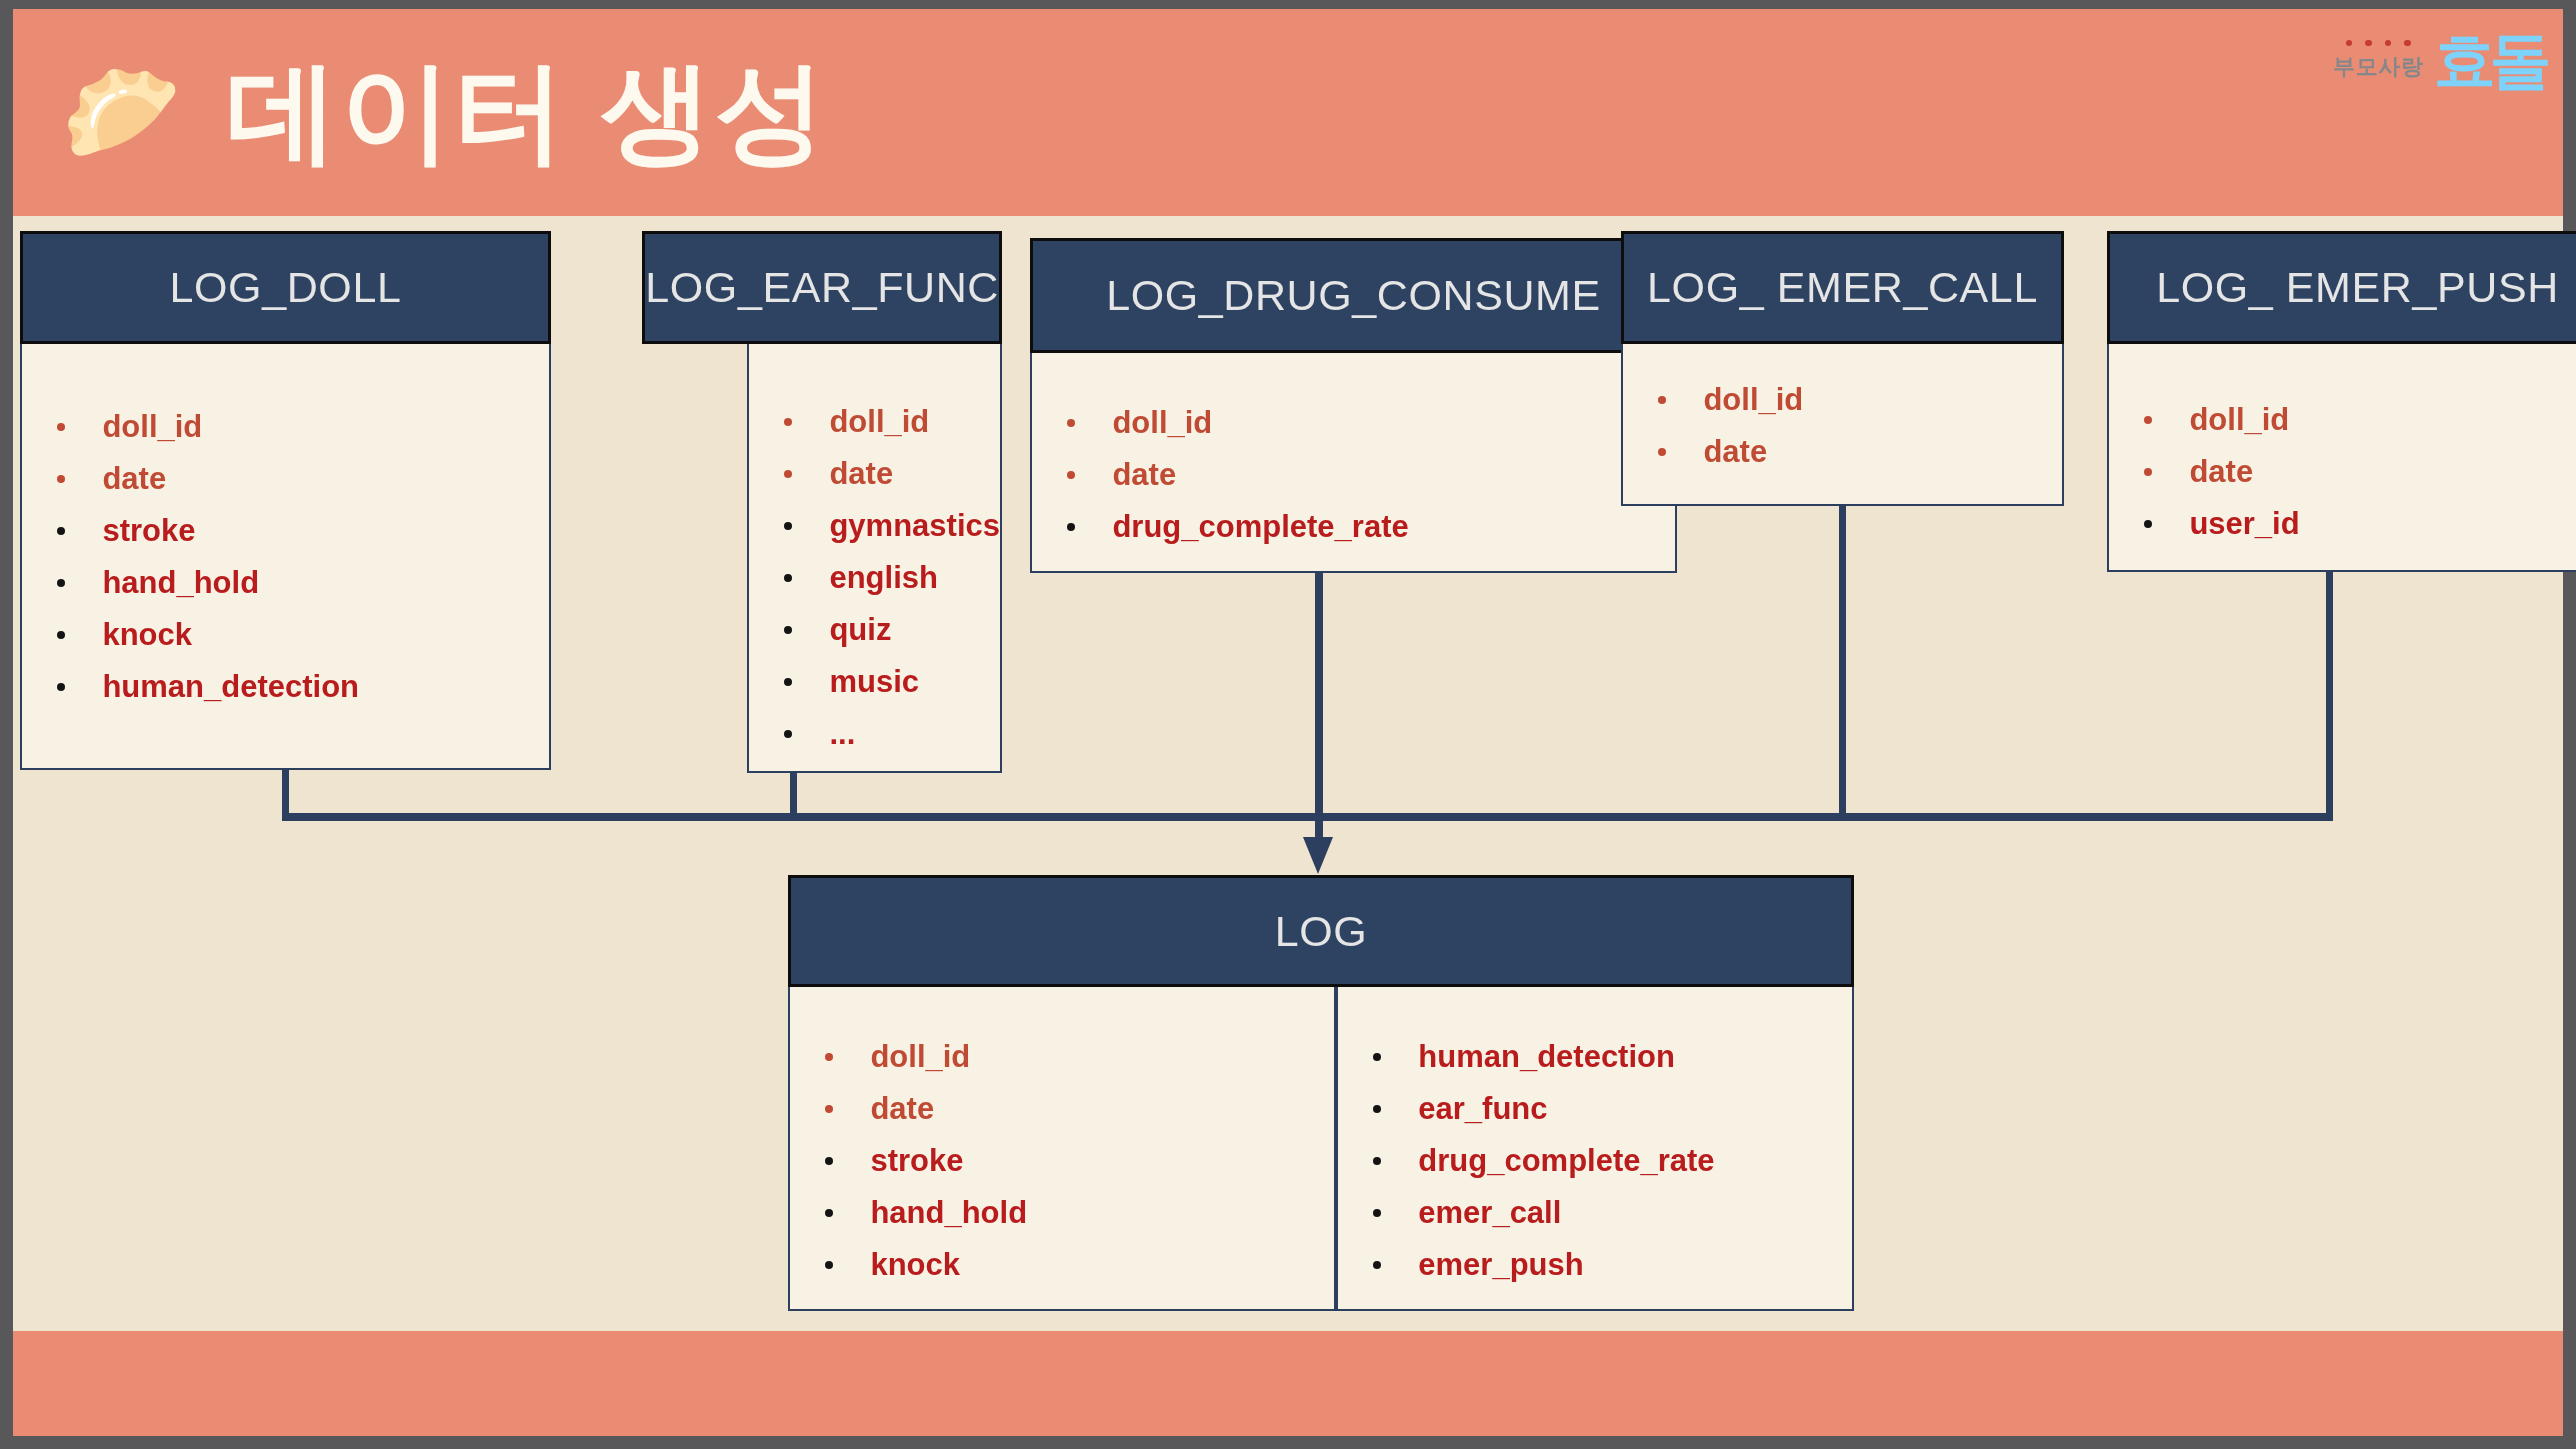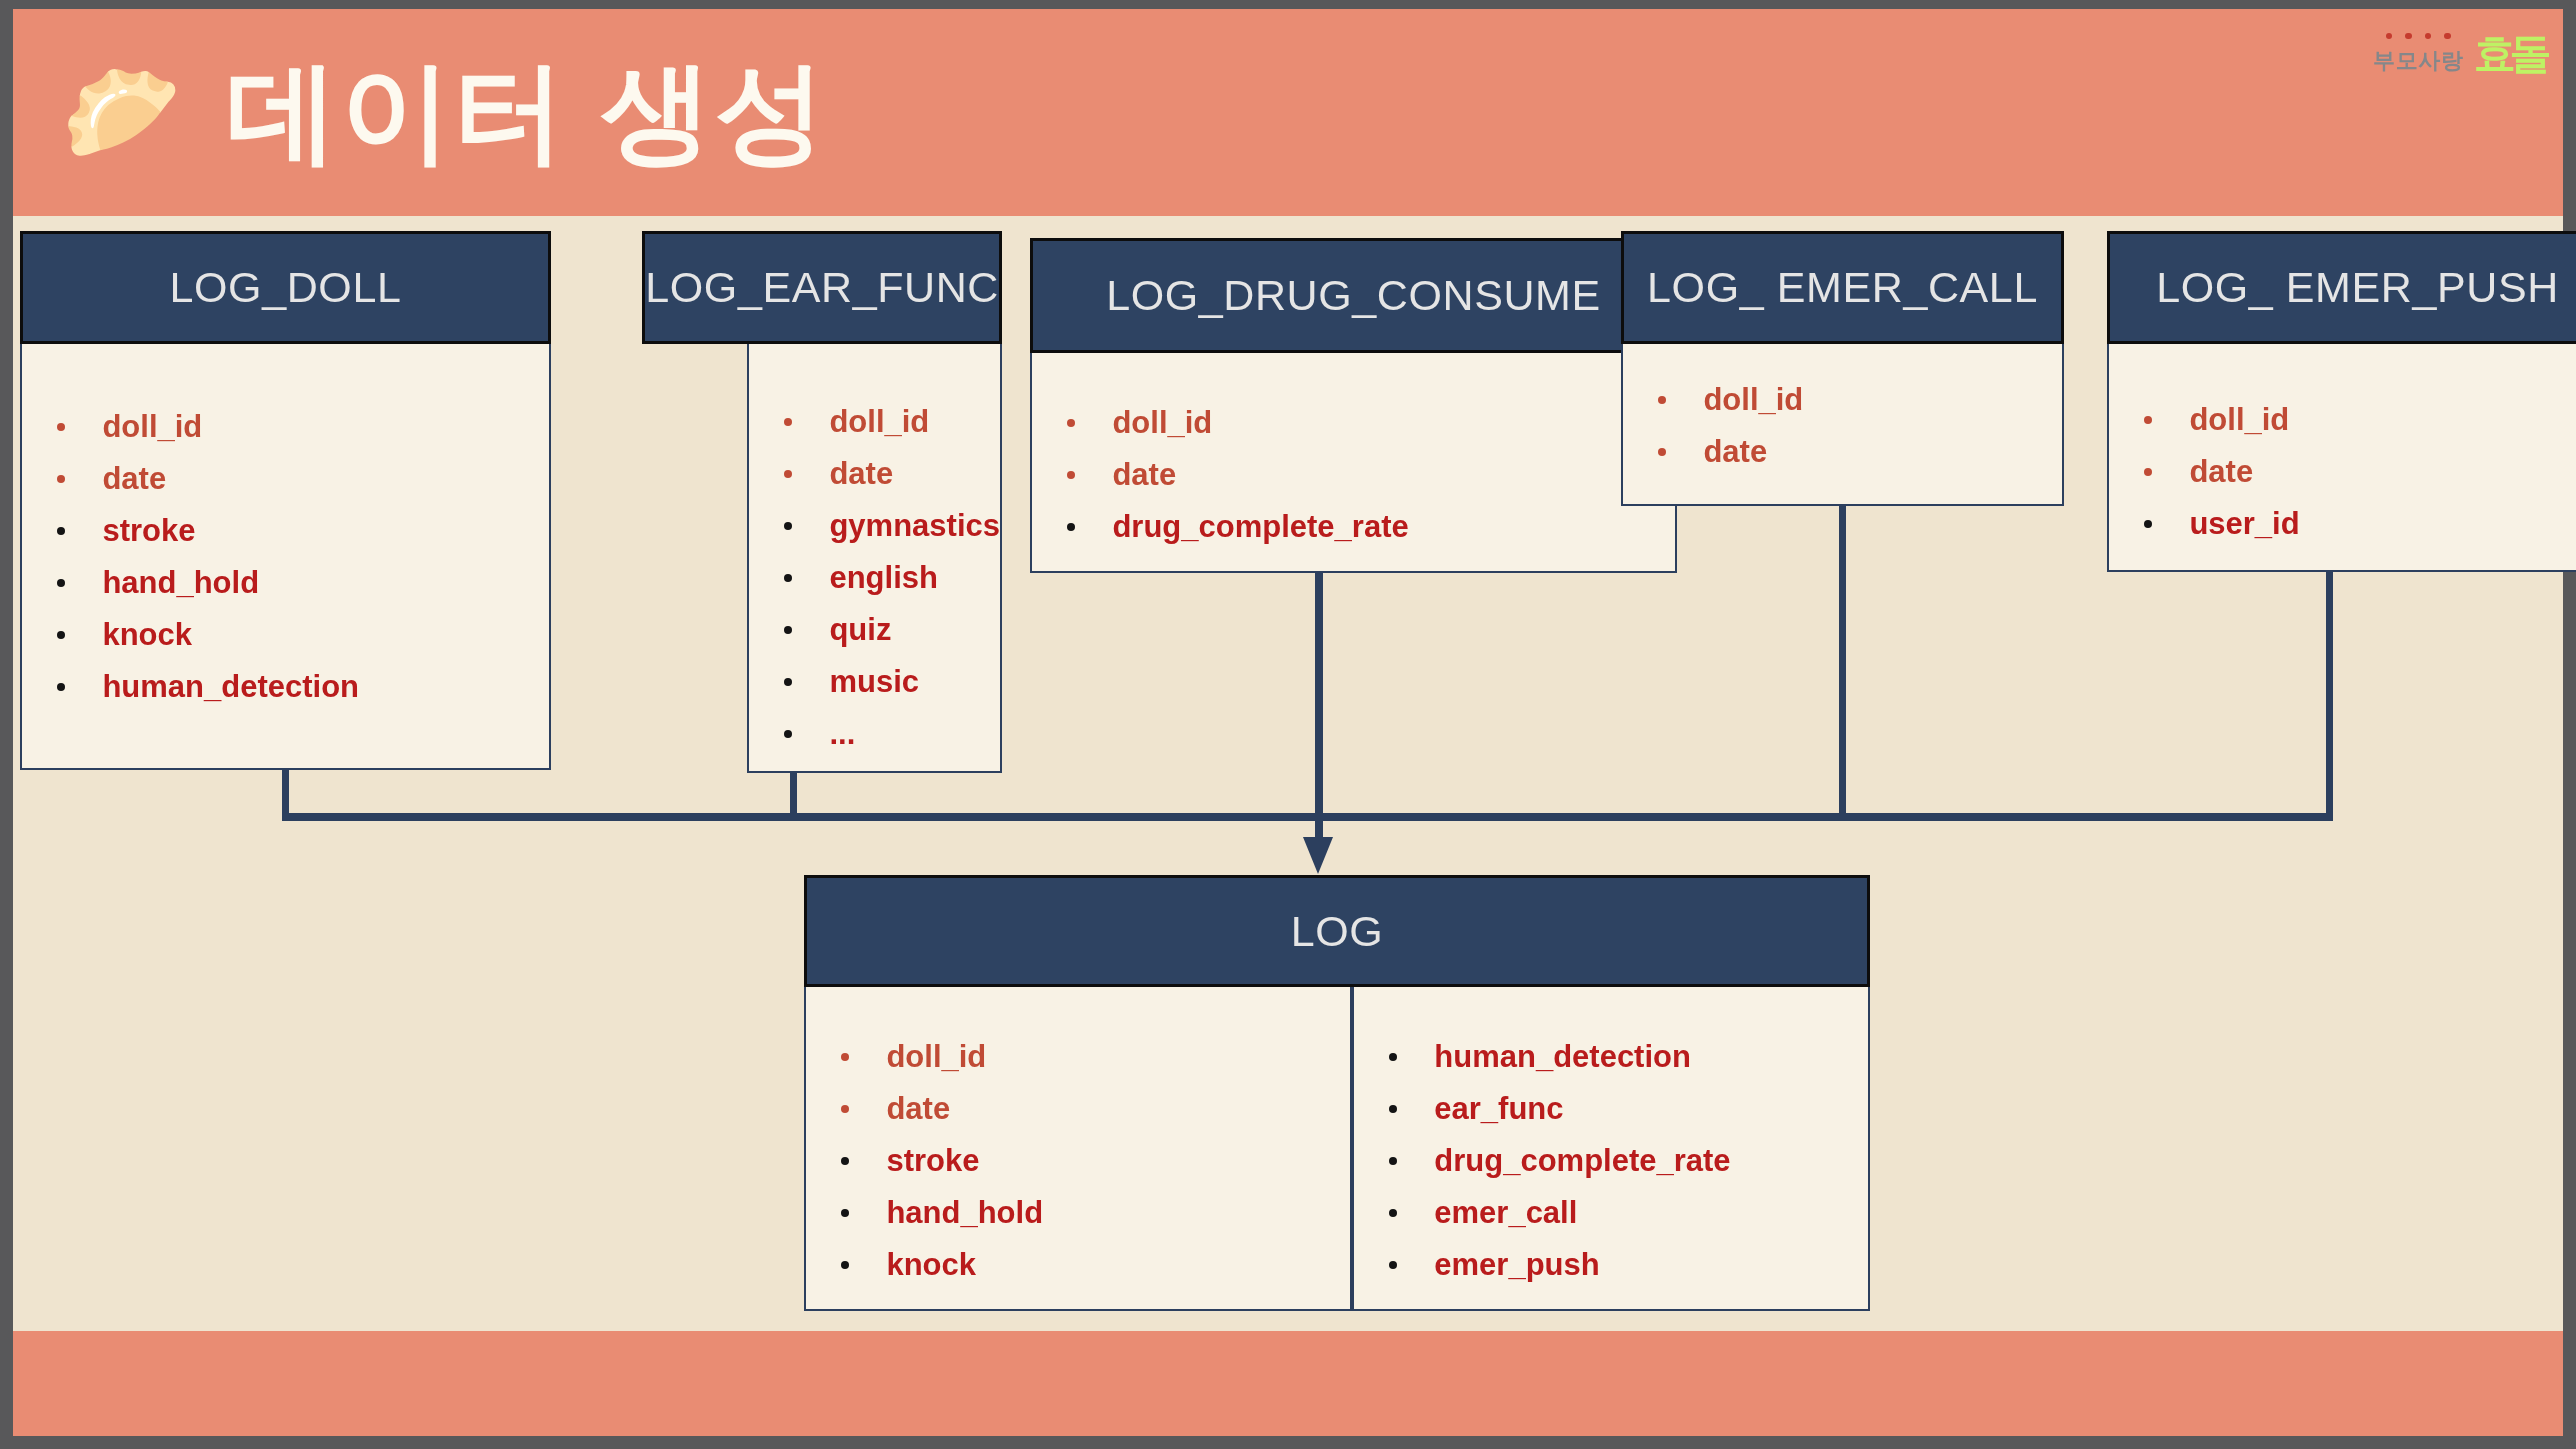--- a/index.html
+++ b/index.html
@@ -84,23 +84,23 @@
     background: #C53B2E;
   }
   .logo-subtitle {
     font-size: 22px;
     font-weight: bold;
     color: #85878A;
     letter-spacing: 0.6px;
     white-space: nowrap;
   }
   .logo-brand {
-    font-size: 42px;
+    font-size: 62px;
     font-weight: bold;
-    color: #bef264;
+    color: #7dd3fc;
     letter-spacing: -6.4px;
     line-height: 0.9;
     white-space: nowrap;
   }
   
   .conn {
     position: absolute;
     background: #2C3F5E;
   }
   #c-hline { left: 282px; top: 813px; width: 2051px; height: 7.7px; }
@@ -171,21 +171,21 @@
   }
   li.key { color: #C04B35; }
   li.key .bullet { background: #C04B35; }
 
   
   #t-doll { left: 20px;   top: 231px;  width: 531px; height: 539px; }
   #t-ear  { left: 583px;  top: 231px;  width: 419px; height: 542px; align-items: flex-end; }
   #t-drug { left: 1030px; top: 238px;  width: 647px; height: 335px; }
   #t-call { left: 1621px; top: 231px;  width: 443px; height: 275px; border-radius: 29px; }
   #t-push { left: 2107px; top: 231px;  width: 501px; height: 341px; }
-  #t-log  { left: 788px; top: 875px; width: 1066px; height: 436px; margin-left: 16px; }
+  #t-log  { left: 788px; top: 875px; width: 1066px; height: 436px; }
 
   #t-drug .hdr { height: 115px; }
   #t-log  .hdr { height: 112px; }
 
   #t-doll ul.fields { padding-top: 57px; }
   #t-ear  ul.fields { padding-top: 52px; }
   #t-drug ul.fields { padding-top: 44px; }
   #t-call ul.fields { padding-top: 30px; }
   #t-push ul.fields { padding-top: 50px; }
   #t-log  ul.fields { padding-top: 44px; }

